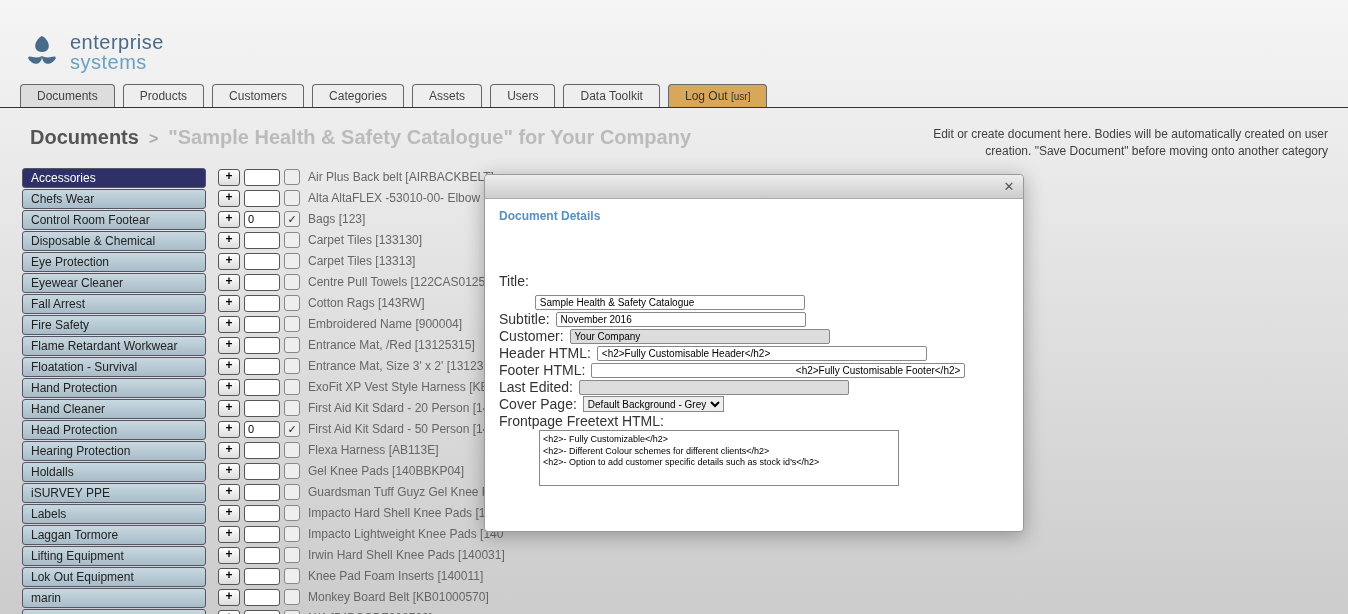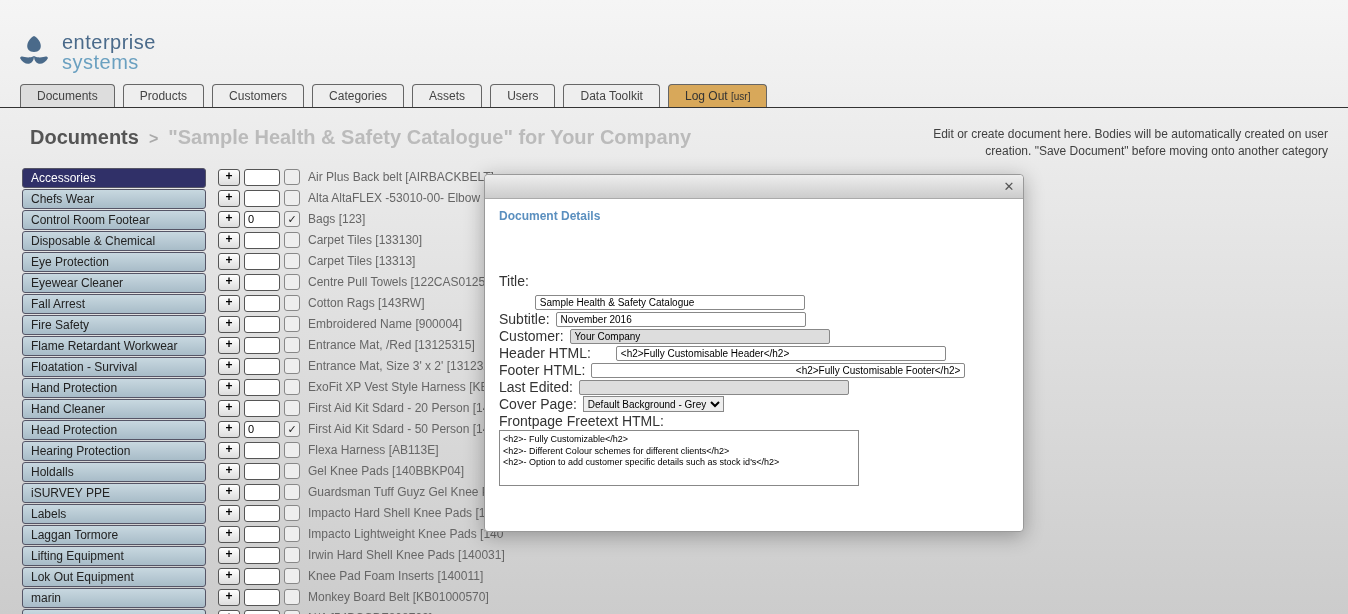--- a/index.html
+++ b/index.html
@@ -7,21 +7,21 @@
     font-family: Arial, Helvetica, sans-serif;
     background: linear-gradient(to bottom, #f5f5f5 0%, #cccccc 100%);
     width: 1348px;
     height: 614px;
     overflow: hidden;
     position: relative;
   }
   .header {
     display: flex;
     align-items: flex-start;
-    padding: 30px 20px 10px 12px;
+    padding: 30px 20px 10px 20px;
   }
   .logo-area { display: flex; align-items: center; gap: 6px; }
   .logo-mark { width: 44px; height: 44px; position: relative; }
   .logo-text { display: flex; flex-direction: column; line-height: 1; }
   .logo-enterprise { color: #4a6a8a; font-size: 20px; letter-spacing: 0.5px; }
   .logo-systems { color: #6aa0c0; font-size: 20px; letter-spacing: 0.5px; }
   .app-name { color: #b0b0b0; font-size: 28px; font-family: "Courier New", monospace; margin-left: 18px; letter-spacing: 1px; }
   .tabs {
     display: flex;
     gap: 8px;
@@ -123,20 +123,21 @@
   }
   .form-input.ro { background:#ddd; }
   .form-select {
     border:1px solid #888; font-size:10px; height:16px; background:#eee;
   }
   .form-textarea {
     width: 360px; height: 56px;
     border:1px solid #888; font-size:9px; padding:3px;
     font-family: Arial; line-height:1.3;
     resize:none;
+    margin-left:40px;
   }
 </style>
 </head>
 <body>
 
 <div class="header">
   <div class="logo-area">
     <div class="logo-mark">
       <svg viewBox="0 0 44 44" width="44" height="44">
         <path d="M22 6 C14 10 12 22 22 22 C32 22 30 10 22 6 Z" fill="#4a6a8a"></path>
@@ -346,21 +347,21 @@
     <div class="form-row">
       <span class="form-label">Subtitle:</span>
       <input class="form-input" style="width: 250px;" value="November 2016">
     </div>
     <div class="form-row">
       <span class="form-label">Customer:</span>
       <input class="form-input ro" style="width: 260px;" readonly="" value="Your Company">
     </div>
     <div class="form-row">
       <span class="form-label">Header HTML:</span>
-      <input class="form-input" style="width: 330px; margin-left: 19px;" value="&lt;h2&gt;Fully Customisable Header&lt;/h2&gt;">
+      <input class="form-input" style="width: 330px;" value="&lt;h2&gt;Fully Customisable Header&lt;/h2&gt;">
     </div>
     <div class="form-row">
       <span class="form-label">Footer HTML:</span>
       <input class="form-input" style="width: 374px; text-align: right;" value="&lt;h2&gt;Fully Customisable Footer&lt;/h2&gt;">
     </div>
     <div class="form-row">
       <span class="form-label">Last Edited:</span>
       <input class="form-input ro" style="width: 270px;" readonly="" value="">
     </div>
     <div class="form-row">

